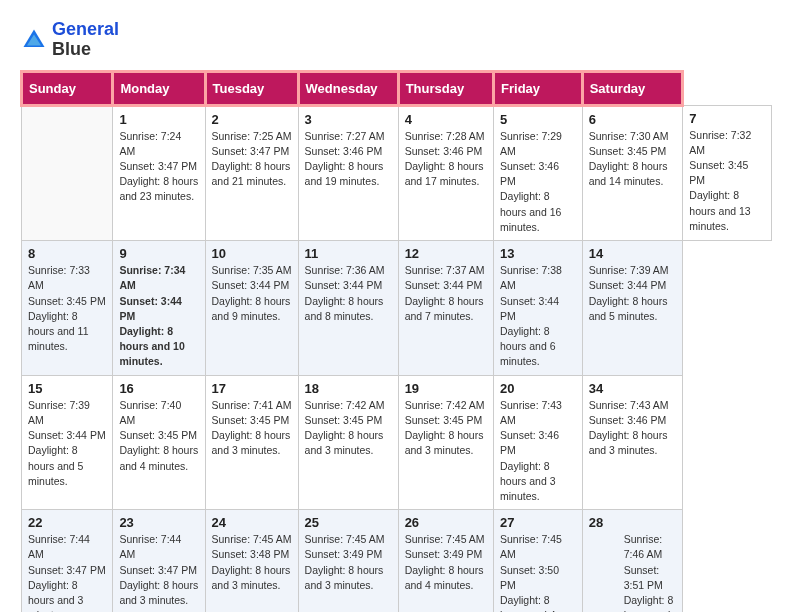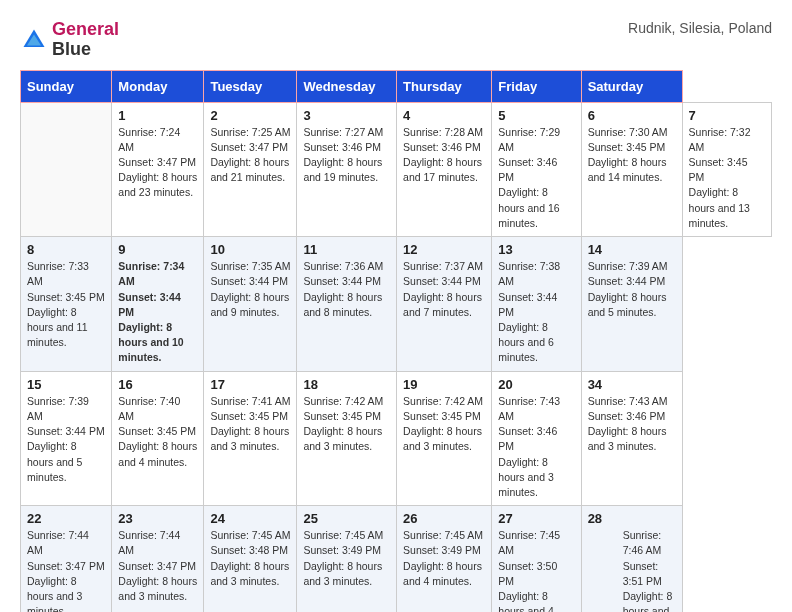--- a/index.html
+++ b/index.html
@@ -21,21 +21,21 @@
       align-items: center;
       gap: 4px;
     }
     .logo-text {
       font-size: 18px;
       font-weight: bold;
       color: #333;
       line-height: 1.1;
     }
     .logo-text span {
-      color: #be185d;
+      color: #1d4ed8;
     }
     .logo-icon {
       width: 28px;
       height: 28px;
     }
     .title-block {
       text-align: right;
     }
     .month-title {
       font-size: 32px;
@@ -45,27 +45,27 @@
     .location {
       font-size: 14px;
       color: #555;
     }
     .calendar {
       width: 100%;
       border-collapse: collapse;
       font-size: 11px;
     }
     .calendar th {
-      background: #1d4ed8;
+      background: #be185d;
       color: #fff;
       padding: 8px 6px;
       text-align: left;
       font-size: 13px;
       font-weight: bold;
-      border: 1px solid #fca5a5;
+      border: 3px solid #fca5a5;
     }
     .calendar td {
       vertical-align: top;
       border: 1px solid #ccc;
       padding: 5px 6px;
       width: 107px;
       min-height: 80px;
       background: #fff;
     }
     .calendar tr:nth-child(even) td {
@@ -95,21 +95,20 @@
     <svg class="logo-icon" viewBox="0 0 40 40" xmlns="http://www.w3.org/2000/svg">
       <polygon points="20,5 35,30 5,30" fill="#1a73e8"></polygon>
       <polygon points="20,12 30,28 10,28" fill="#4fa8e8"></polygon>
     </svg>
     <div class="logo-text">
       <div><span>General</span></div>
       <div>Blue</div>
     </div>
   </div>
   <div class="title-block">
-    <div class="location">Rudnik, Silesia, Poland</div>
   </div>
 </div>
 
 <table class="calendar">
   <thead>
     <tr id="header-row">
         <th>Sunday</th>
         <th>Monday</th>
         <th>Tuesday</th>
         <th>Wednesday</th>

